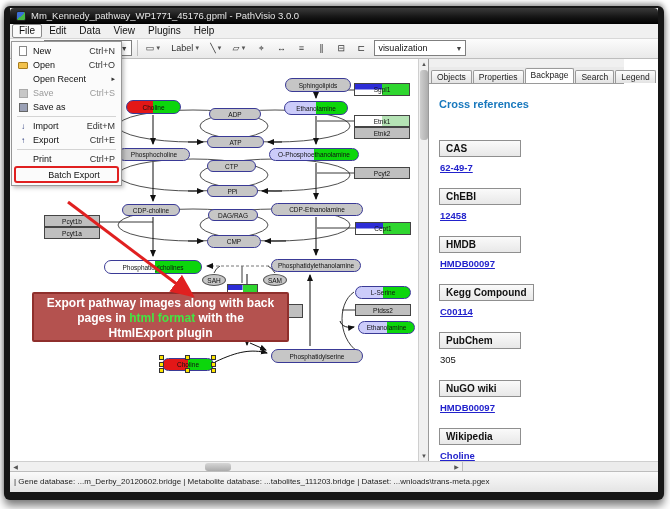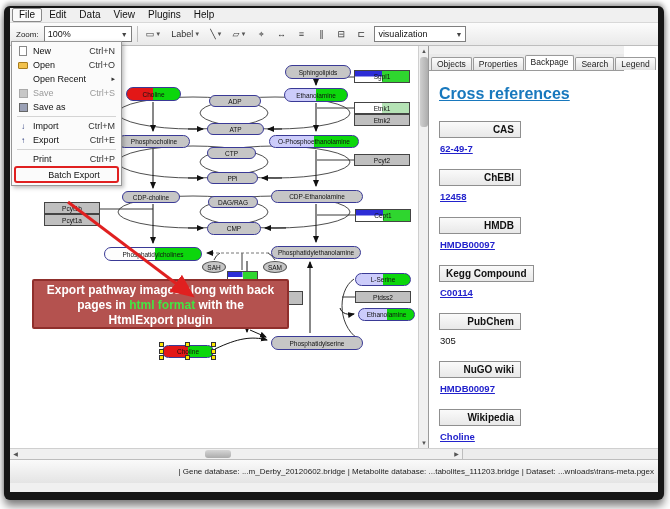--- a/index.html
+++ b/index.html
@@ -51,35 +51,35 @@
 
   .vscroll { width:10px; background:#f0f0f0; border-left:1px solid #cfcfcf; position:relative; }
   .vscroll .btn { position:absolute; left:0; width:10px; height:10px; font-size:6px; color:#555; text-align:center; line-height:10px; }
   .vscroll .thumb { position:absolute; left:1px; top:11px; width:8px; height:70px; background:linear-gradient(90deg,#cfcfcf,#aeaeae); border-radius:3px; }
 
   .sidebar { width:196px; background:#f0f0f0; border-left:1px solid #9a9a9a; display:flex; flex-direction:column; }
   .tabs { height:16px; display:flex; align-items:flex-end; padding-left:2px; background:#eaeaea;margin-top:8px; }
   .tab { font-size:8.5px; color:#222; border:1px solid #9a9a9a; border-bottom:none; background:linear-gradient(#fdfdfd,#e3e3e3); padding:1px 5px 1px 5px; margin-right:1px; border-radius:2px 2px 0 0; height:13px; }
   .tab.active { background:#fff; height:15px; position:relative; z-index:2; }
   .bp-content { flex:1; background:#fff; border-top:1px solid #9a9a9a; padding:8px 10px 0 10px; overflow:hidden; }
-  .bp-header { color:#1878bd; font-weight:bold; font-size:16px; margin:6px 0 16px 0;text-decoration:underline; }
+  .bp-header { color:#1878bd; font-weight:bold; font-size:11px; margin:6px 0 28px 0; }
   .bp-section { margin-bottom:13px; }
-  .bp-box { display:inline-block; min-width:82px; background:linear-gradient(#fafafa,#e8e8e8); border:1px solid #8f8f8f; font-weight:bold; font-size:10px; color:#111; padding:2px 6px;text-align:right; }
+  .bp-box { display:inline-block; min-width:82px; background:linear-gradient(#fafafa,#e8e8e8); border:1px solid #8f8f8f; font-weight:bold; font-size:10px; color:#111; padding:2px 6px; }
   .bp-val { display:block; margin:5px 0 0 1px; font-size:9.5px; font-weight:bold; }
   a.bp-val { color:#2222cc; text-decoration:underline; }
   span.bp-val { color:#111; font-weight:normal; }
   .bp-footer { font-weight:bold; font-size:11px; color:#111; margin-top:4px; }
 
   .hscroll-row { height:11px; display:flex; background:#f0f0f0; border-top:1px solid #cfcfcf; }
   .hscroll { width:452px; position:relative; background:#f0f0f0; }
   .hscroll .btn { position:absolute; top:0; width:11px; height:10px; font-size:6px; color:#555; text-align:center; line-height:10px; }
   .hscroll .thumb { position:absolute; left:195px; top:1px; width:26px; height:8px; background:linear-gradient(#d6d6d6,#ababab); border-radius:3px; }
   .hscroll-fill { flex:1; background:#ececec; border-left:1px solid #bdbdbd; }
 
-  .statusbar { height:24px; background:linear-gradient(#fafafa,#e4e4e4); border-top:1px solid #bdbdbd; display:flex; align-items:center; padding:0 4px; font-size:8px; color:#222; white-space:nowrap; overflow:hidden;justify-content:flex-end; }
+  .statusbar { height:24px; background:linear-gradient(#fafafa,#e4e4e4); border-top:1px solid #bdbdbd; display:flex; align-items:center; padding:0 4px; font-size:8px; color:#222; white-space:nowrap; overflow:hidden; }
 
   .filemenu { position:absolute; left:1px; top:33px; width:111px; background:#fbfbfb; border:1px solid #979797; box-shadow:2px 2px 4px rgba(0,0,0,.25); z-index:20; padding:2px 2px; }
   .fm-item { position:relative; height:14px; display:flex; align-items:center; font-size:9px; color:#111; padding:0 4px 0 2px; }
   .fm-item.disabled { color:#9a9a9a; }
   .fm-item.highlighted { border:2px solid #e02020; border-radius:3px; height:17px;text-align:center; }
   .fm-icon { width:14px; display:flex; align-items:center; justify-content:center; margin-right:3px; font-size:8px; color:#223377; }
   .ic-page { width:8px; height:10px; background:#fff; border:1px solid #888; }
   .ic-folder { width:10px; height:7px; background:#f2c24d; border:1px solid #a87d1e; border-radius:1px; }
   .ic-disk { width:9px; height:9px; background:#9aa0b5; border:1px solid #666; }
   .ic-disk.disabled { background:#c7c7c7; border-color:#aaa; }
@@ -90,20 +90,24 @@
   .fm-sep { height:1px; background:#d4d4d4; margin:2px 3px; }
 
   .annot { position:absolute; left:0; top:0; width:648px; height:484px; z-index:30; pointer-events:none; }
 </style>
 </head>
 <body>
 
 <div class="window">
   <div class="win-inner">
 
+    <div class="titlebar">
+      <div class="app-icon"></div>
+      <div class="title">Mm_Kennedy_pathway_WP1771_45176.gpml - PathVisio 3.0.0</div>
+    </div>
 
     <div class="menubar">
         <span class="menu-item active">File</span>
         <span class="menu-item">Edit</span>
         <span class="menu-item">Data</span>
         <span class="menu-item">View</span>
         <span class="menu-item">Plugins</span>
         <span class="menu-item">Help</span>
       </div>
 
@@ -391,21 +395,21 @@
           <span class="fm-icon">
             <span class="ic-disk"></span>
           </span>
           <span class="fm-label">Save as</span>
           <span class="fm-short"></span>
         </div>
         <div class="fm-sep"></div>
         <div class="fm-item">
           <span class="fm-icon">↓</span>
           <span class="fm-label">Import</span>
-          <span class="fm-short">Ctrl+M</span>
+          <span class="fm-short">Edit+M</span>
         </div>
         <div class="fm-item">
           <span class="fm-icon">↑</span>
           <span class="fm-label">Export</span>
           <span class="fm-short">Ctrl+E</span>
         </div>
         <div class="fm-sep"></div>
         <div class="fm-item">
           <span class="fm-icon"></span>
           <span class="fm-label">Print</span>

